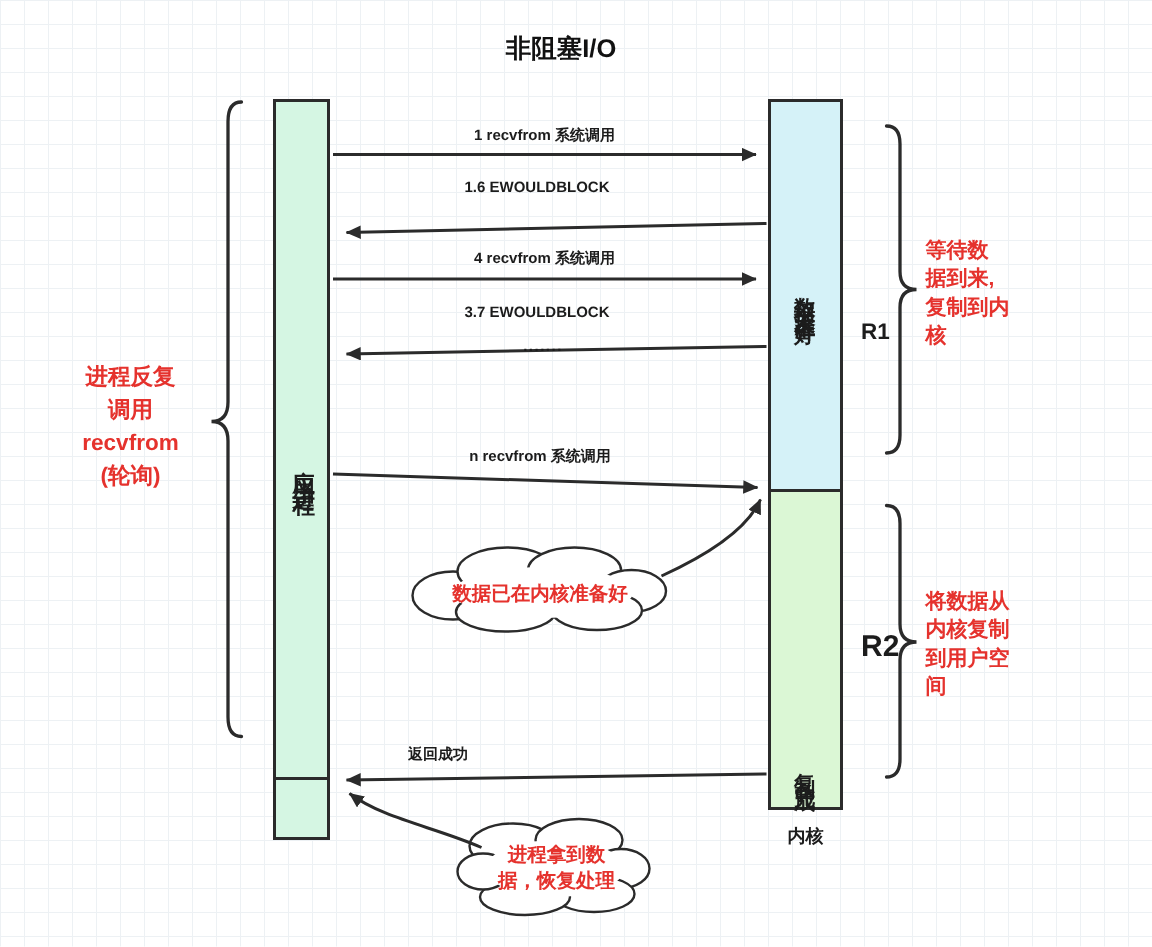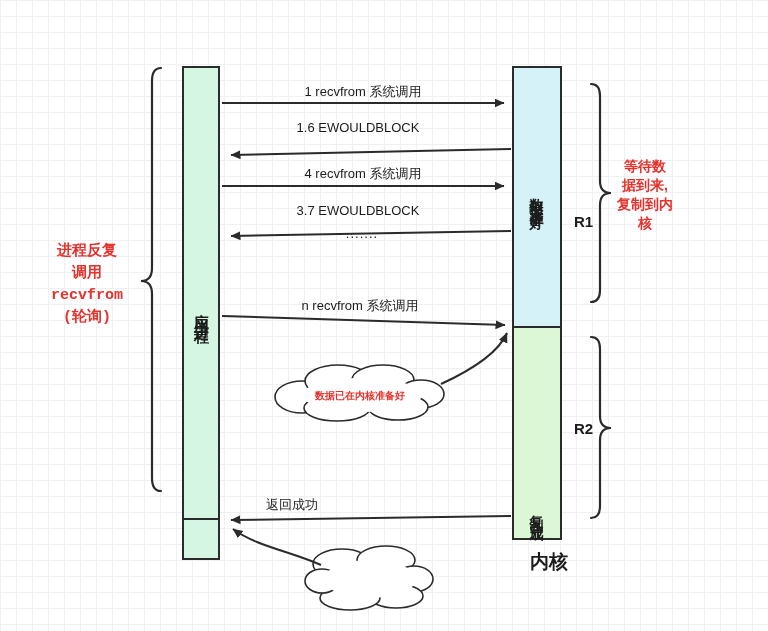--- a/index.html
+++ b/index.html
@@ -18,47 +18,47 @@
   #k-bottom{left:512px;top:326px;width:50px;height:214px;background:#dbf7d5;}
 
   svg.overlay{position:absolute;left:0;top:0;z-index:2;pointer-events:none;}
   .arrow{stroke:#2b2b2b;stroke-width:2;fill:none;}
   .thin{stroke:#2b2b2b;stroke-width:2;}
   .brace{stroke:#2b2b2b;stroke-width:2.2;fill:none;stroke-linecap:round;}
   .cloud{fill:#ffffff;stroke:#2b2b2b;stroke-width:1.6;}
   .cloud-cover{fill:#ffffff;stroke:none;}
 
   .label{position:absolute;z-index:3;color:#1c1c1c;}
-  .arrow-label{transform:translateX(-50%);font-weight:normal;font-size:13px;white-space:nowrap;}
-  .red{color:#e5322d;text-align:center;}
+  .arrow-label{transform:translateX(-50%);font-weight:bold;font-size:10px;white-space:nowrap;}
+  .red{color:#e5322d;}
   .pre{white-space:pre-line;}
   .vwrap{display:flex;align-items:center;justify-content:center;box-sizing:border-box;}
   .vtext{writing-mode:vertical-rl;text-orientation:upright;font-weight:bold;color:#1c1c1c;}
 
   #title{left:284px;top:21px;width:180px;text-align:center;font-size:17px;font-weight:bold;color:#111;}
-  #left-note{left:34px;top:241px;width:106px;text-align:center;font-size:15px;line-height:22px;font-weight:bold;font-family:Liberation Mono, monospace;}
+  #left-note{left:34px;top:241px;width:106px;text-align:center;font-size:15px;line-height:22px;font-weight:bold;}
   #app-label-wrap{left:182px;top:66px;width:38px;height:494px;}
   #app-label-wrap .vtext{font-size:15px;letter-spacing:6px;}
   #lbl-call1{left:363px;top:83px;}
   #lbl-ret1{left:358px;top:120px;}
   #lbl-call2{left:363px;top:165px;}
   #lbl-ret2{left:358px;top:203px;}
   #lbl-dots{left:362px;top:226px;letter-spacing:1px;}
   #lbl-calln{left:360px;top:297px;text-align:right;}
   #lbl-success{left:292px;top:496px;}
   #k-top-label-wrap{left:512px;top:66px;width:50px;height:262px;}
   #k-top-label-wrap .vtext{font-size:14px;letter-spacing:3px;}
   #k-bottom-label-wrap{left:512px;top:326px;width:50px;height:214px;align-items:flex-end;padding-bottom:20px;}
   #k-bottom-label-wrap .vtext{font-size:14px;letter-spacing:4px;}
-  #k-caption{left:512px;top:549px;width:50px;text-align:center;font-size:19px;font-weight:bold;padding-left:12px;}
+  #k-caption{left:512px;top:549px;width:50px;text-align:center;font-size:12px;font-weight:bold;}
   #lbl-r1{left:574px;top:185px;font-size:15px;font-weight:bold;margin-top:28px;}
-  #lbl-r2{left:574px;top:420px;font-size:15px;font-weight:bold;}
+  #lbl-r2{left:574px;top:420px;font-size:20px;font-weight:bold;}
   #note-r1{left:617px;top:157px;font-size:14px;line-height:19px;font-weight:bold;}
   #note-r2{left:617px;top:391px;font-size:14px;line-height:19px;font-weight:bold;}
-  #cloud1-text{left:360px;top:396px;transform:translate(-50%,-50%);font-size:10px;font-weight:bold;white-space:nowrap;}
+  #cloud1-text{left:360px;top:396px;transform:translate(-50%,-50%);font-size:13px;font-weight:bold;white-space:nowrap;}
   #cloud2-text{left:371px;top:578px;transform:translate(-50%,-50%);font-size:13px;line-height:17px;text-align:center;font-weight:bold;}
 </style>
 </head>
 <body>
 
 <div class="canvas">
 
   <div id="app-box" class="box"></div>
   <div id="k-top" class="box"></div>
   <div id="k-bottom" class="box"></div>
@@ -98,20 +98,21 @@
       <ellipse class="cloud" cx="386" cy="560" rx="29" ry="14"></ellipse>
       <ellipse class="cloud" cx="414" cy="579" rx="19" ry="13"></ellipse>
       <ellipse class="cloud" cx="396" cy="596" rx="27" ry="12"></ellipse>
       <ellipse class="cloud" cx="350" cy="598" rx="30" ry="12"></ellipse>
       <ellipse class="cloud" cx="322" cy="581" rx="17" ry="12"></ellipse>
       <ellipse class="cloud-cover" cx="370" cy="579" rx="46" ry="19"></ellipse>
     </g>
     <path class="arrow" d="M321,565 C289,551 256,546 233,529" marker-end="url(#ah)"></path>
   </svg>
 
+  <div id="title" class="label">非阻塞I/O</div>
 
   <div id="left-note" class="label red pre">进程反复
 调用
 recvfrom
 (轮询)</div>
 
   <div id="app-label-wrap" class="label vwrap">
     <span class="vtext">应用进程</span>
   </div>
 
@@ -130,16 +131,22 @@
     <span class="vtext">复制完成</span>
   </div>
   <div id="k-caption" class="label">内核</div>
 
   <div id="lbl-r1" class="label">R1</div>
   <div id="lbl-r2" class="label">R2</div>
   <div id="note-r1" class="label red pre">等待数
 据到来,
 复制到内
 核</div>
+  <div id="note-r2" class="label red pre">将数据从
+内核复制
+到用户空
+间</div>
 
   <div id="cloud1-text" class="label red">数据已在内核准备好</div>
+  <div id="cloud2-text" class="label red pre">进程拿到数
+据，恢复处理</div>
 
 </div>
 
 </body></html>

